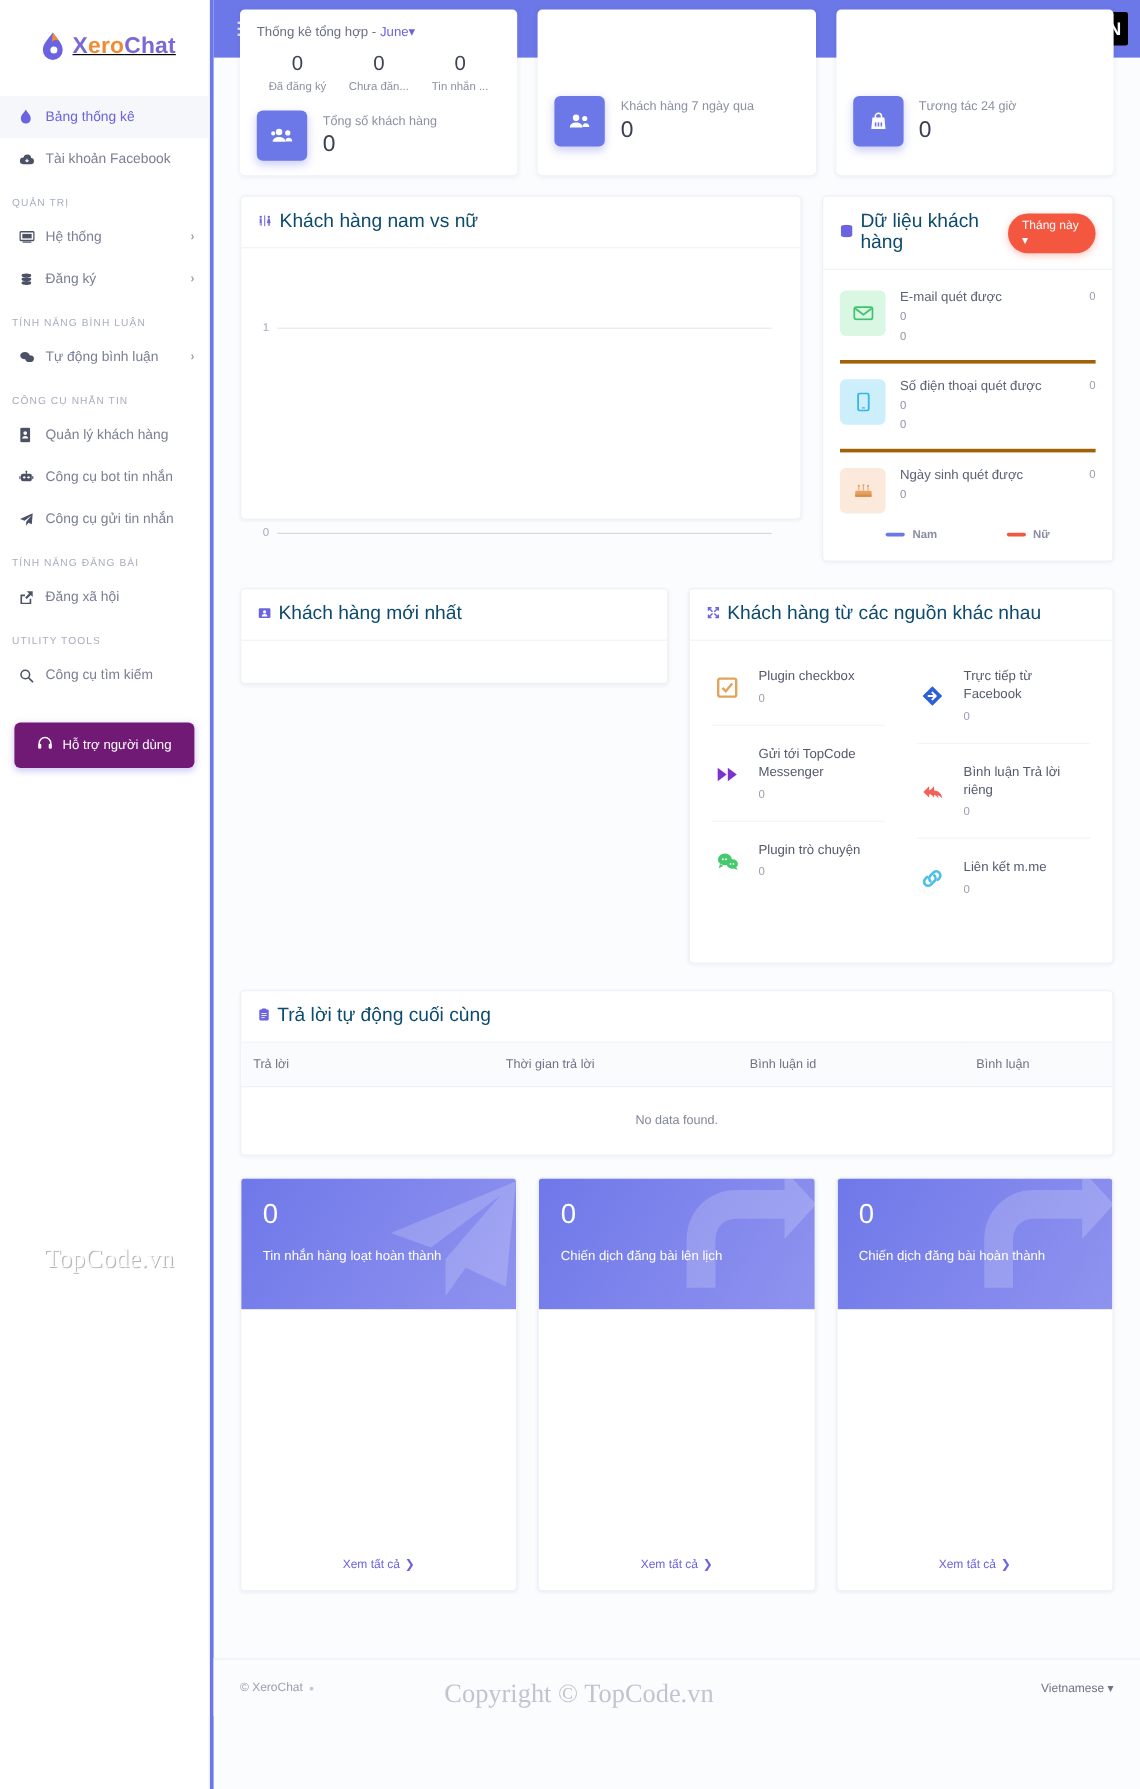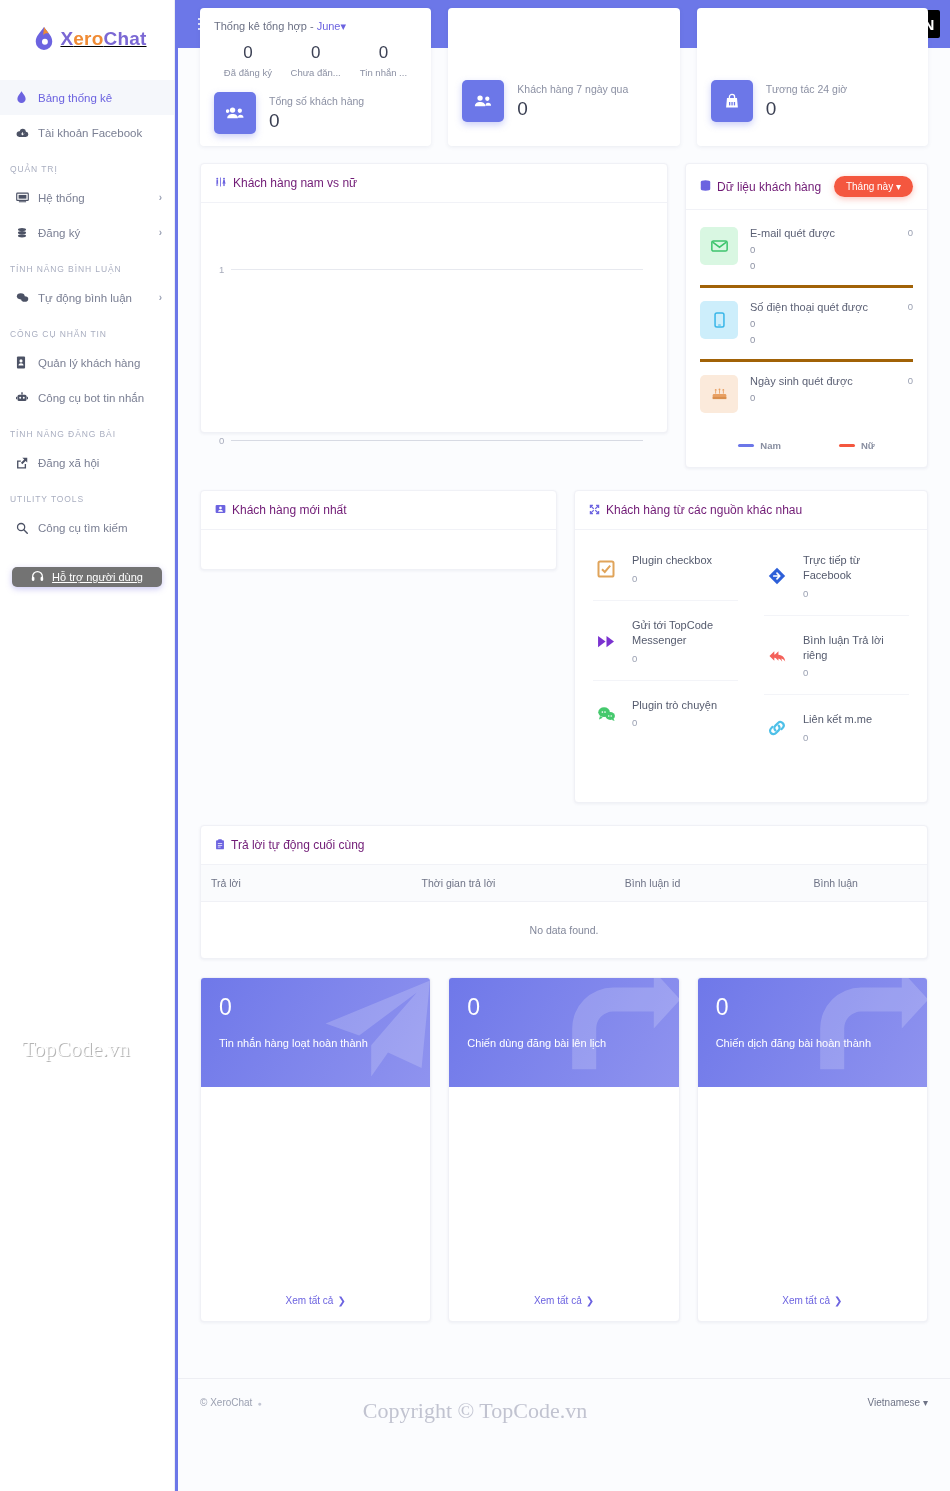--- a/index.html
+++ b/index.html
@@ -43,25 +43,24 @@
   .nav-item.active .ico { color: #6c63e0; }
   .nav-item.active::before {
     content: ""; position: absolute; left: 0; top: 0; bottom: 0;
     width: 0px; background: #6c63e0;
   }
   .nav-section {
     font-size: 8.5px; letter-spacing: .9px; color: #a9aec0;
     text-transform: uppercase; padding: 14px 0 6px 10px;
   }
   .support-btn {
-    margin: 22px 12px 0 12px; height: 20px; border-radius: 5px;
-    background: #737373; color: #fff; display: flex; align-items: center;
+    margin: 22px 12px 0 12px; height: 38px; border-radius: 5px;
+    background: #701a75; color: #fff; display: flex; align-items: center;
     justify-content: center; gap: 8px; font-size: 11px; cursor: pointer;
     box-shadow: 0 2px 6px rgba(108,99,224,.35);
-    text-decoration: underline;
   }
 
   
   .main {
     flex: 1; position: relative; background: #fbfcfe; min-width: 0;
     border-left: 3px solid #6c77e8;
   }
   .topbar {
     height: 48px; background: #6c77e8; display: flex; align-items: center;
     justify-content: space-between; padding: 0 10px 0 20px;
@@ -94,21 +93,21 @@
   .card {
     background: #fff; border-radius: 4px;
     box-shadow: 0 1px 3px rgba(60,70,110,.07);
     border: 1px solid #f0f1f6;
   }
   .card-head {
     padding: 12px 14px; border-bottom: 1px solid #f1f2f7;
     display: flex; align-items: center; justify-content: space-between;
   }
   .card-title {
-    color: #701a75; font-size: 12px; display: flex; align-items: center; gap: 6px; justify-content: space-between;
+    color: #0c4a6e; font-size: 16px; display: flex; align-items: center; gap: 6px; justify-content: space-between;
   }
   .card-title .ti { font-size: 11px; }
 
   
   .row1 { display: flex; gap: 17px; margin-top: -40px; position: relative; }
   .statcard { flex: 1; background: #fff; border-radius: 4px;
     box-shadow: 0 1px 4px rgba(60,70,110,.09); min-height: 138px; padding: 12px 14px; }
   .sc-head { font-size: 11px; color: #6b7084; }
   .sc-head .mo { color: #6c63e0; }
   .sc-nums { display: flex; margin-top: 10px; }
@@ -196,21 +195,21 @@
     color: rgba(255,255,255,.16); line-height: 1; z-index: 1;
   }
   .camp-body { flex: 1; }
   .camp-foot { height: 42px; display: flex; align-items: center; justify-content: center;
     font-size: 10px; color: #6c63e0; gap: 4px; cursor: pointer; }
 
   
   .wm {
     position: absolute; pointer-events: none; font-family: "Liberation Serif", serif;
     color: rgba(255,255,255,.92); text-shadow: 1px 1px 0 rgba(90,90,90,.45);
-    white-space: nowrap; z-index: 9;
+    white-space: nowrap; z-index: 9; margin-left: 15px;
   }
   .wm-card { left: 22px; top: 1036px; font-size: 22px; }
   .wm-copy { left: 0; right: 0; top: 1398px; text-align: center; font-size: 22px;
     color: rgba(190,192,205,.95); text-shadow: none; }
 
   .copyblock { height: 56px; }
   .footer {
     height: 48px; border-top: 1px solid #edeef3; background: #fbfcfe;
     display: flex; align-items: center; justify-content: space-between;
     padding: 0 22px; font-size: 10px; color: #9ba0b1;
@@ -309,20 +308,28 @@
               <rect x="2" y="3.4" width="12" height="8.4" rx="2" fill="#4c5265"></rect>
               <circle cx="5.6" cy="7.4" r="1.3" fill="#fff"></circle>
               <circle cx="10.4" cy="7.4" r="1.3" fill="#fff"></circle>
               <rect x="7.3" y="0.4" width="1.4" height="3" fill="#4c5265"></rect>
               <circle cx="8" cy="0.9" r="1" fill="#4c5265"></circle>
               <rect x="0" y="6" width="1.6" height="3.4" rx=".7" fill="#4c5265"></rect>
               <rect x="14.4" y="6" width="1.6" height="3.4" rx=".7" fill="#4c5265"></rect>
             </svg>
         </span>
         <span class="lbl">Công cụ bot tin nhắn</span>
+      </div>
+      <div class="nav-item">
+        <span class="ico">
+          <svg viewBox="0 0 16 16" width="12" height="12">
+              <path d="M15 1 L1 7.2 L6 9.2 L13.6 3.4 L7.8 10.4 L7.8 15 L10.2 11.6 L14 13.2 Z" fill="#4c5265"></path>
+            </svg>
+        </span>
+        <span class="lbl">Công cụ gửi tin nhắn</span>
       </div>
 
       <div class="nav-section">TÍNH NĂNG ĐĂNG BÀI</div>
       <div class="nav-item">
         <span class="ico">
           <svg viewBox="0 0 16 16" width="12" height="12">
               <path d="M1.4 4.6h5v1.8H3.2v7.2h8.4V9.4h1.8v5.8H1.4z" fill="#4c5265"></path>
               <path d="M8.4 1 L15 1 L15 7.4 L12.8 5.2 L8.4 9.6 L6.6 7.8 L11 3.4 Z" fill="#4c5265"></path>
             </svg>
         </span>
@@ -732,21 +739,21 @@
         </div>
 
         <div class="campcard">
           <div class="camp-top">
             <span class="camp-art">
               <svg viewBox="0 0 100 100" width="120" height="120">
                   <path d="M40 18 h34 v-14 l22 24 -22 24 v-14 h-34 a14 14 0 0 0 -14 14 v34 h-20 v-34 a34 34 0 0 1 34 -34 z" fill="rgba(255,255,255,.18)"></path>
                 </svg>
             </span>
             <div class="bignum">0</div>
-            <div class="caption">Chiến dùng đăng bài lên lịch</div>
+            <div class="caption">Chiến dịch đăng bài lên lịch</div>
           </div>
           <div class="camp-body"></div>
           <div class="camp-foot">
             <span>Xem tất cả</span>
             <span>❯</span>
           </div>
         </div>
 
         <div class="campcard">
           <div class="camp-top">

